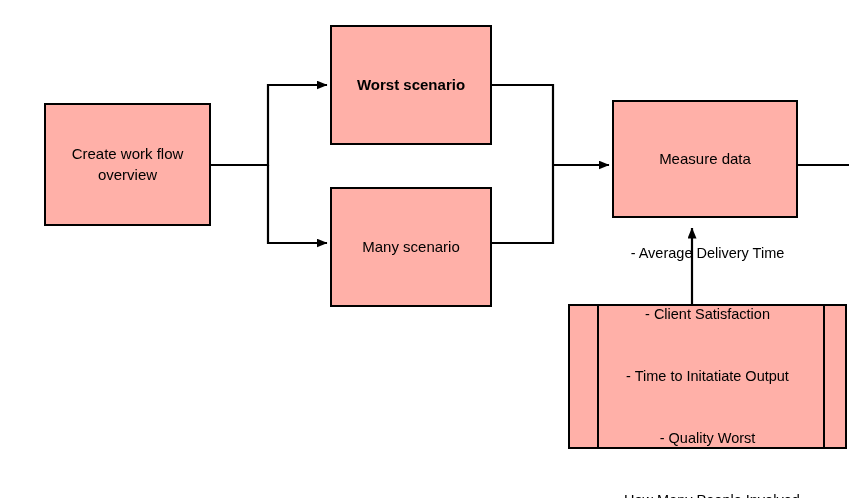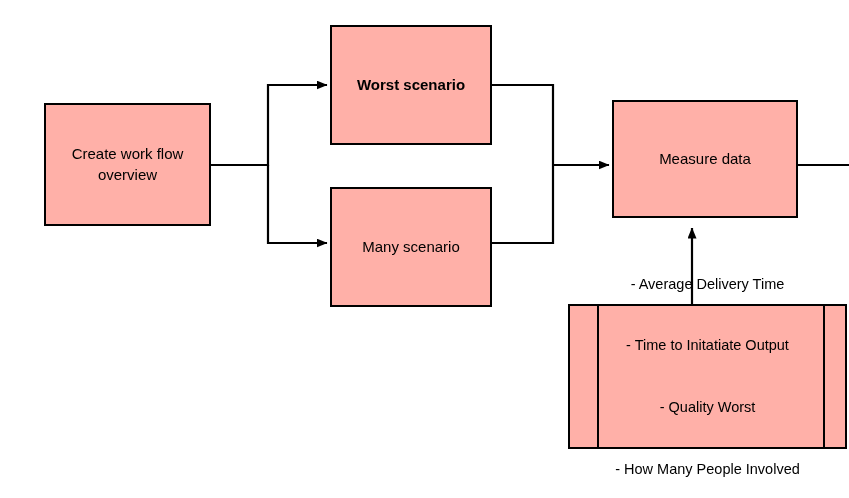--- a/index.html
+++ b/index.html
@@ -117,19 +117,20 @@
 
   <div class="node" style="left:612px; top:100px; width:186px; height:118px;">
     <span class="node-label">Measure data</span>
   </div>
 
   <div class="node-predefined" style="left:568px; top:304px; width:279px; height:145px;">
     <span class="rule rule-left"></span>
     <span class="rule rule-right"></span>
     <div class="metrics-list">
       <div>- Average Delivery Time</div>
+      <div>- Client Satisfaction</div>
       <div>- Time to Initatiate Output</div>
       <div>- Quality Worst</div>
       <div>- How Many People Involved</div>
     </div>
   </div>
 
 </div>
 
 </body></html>

